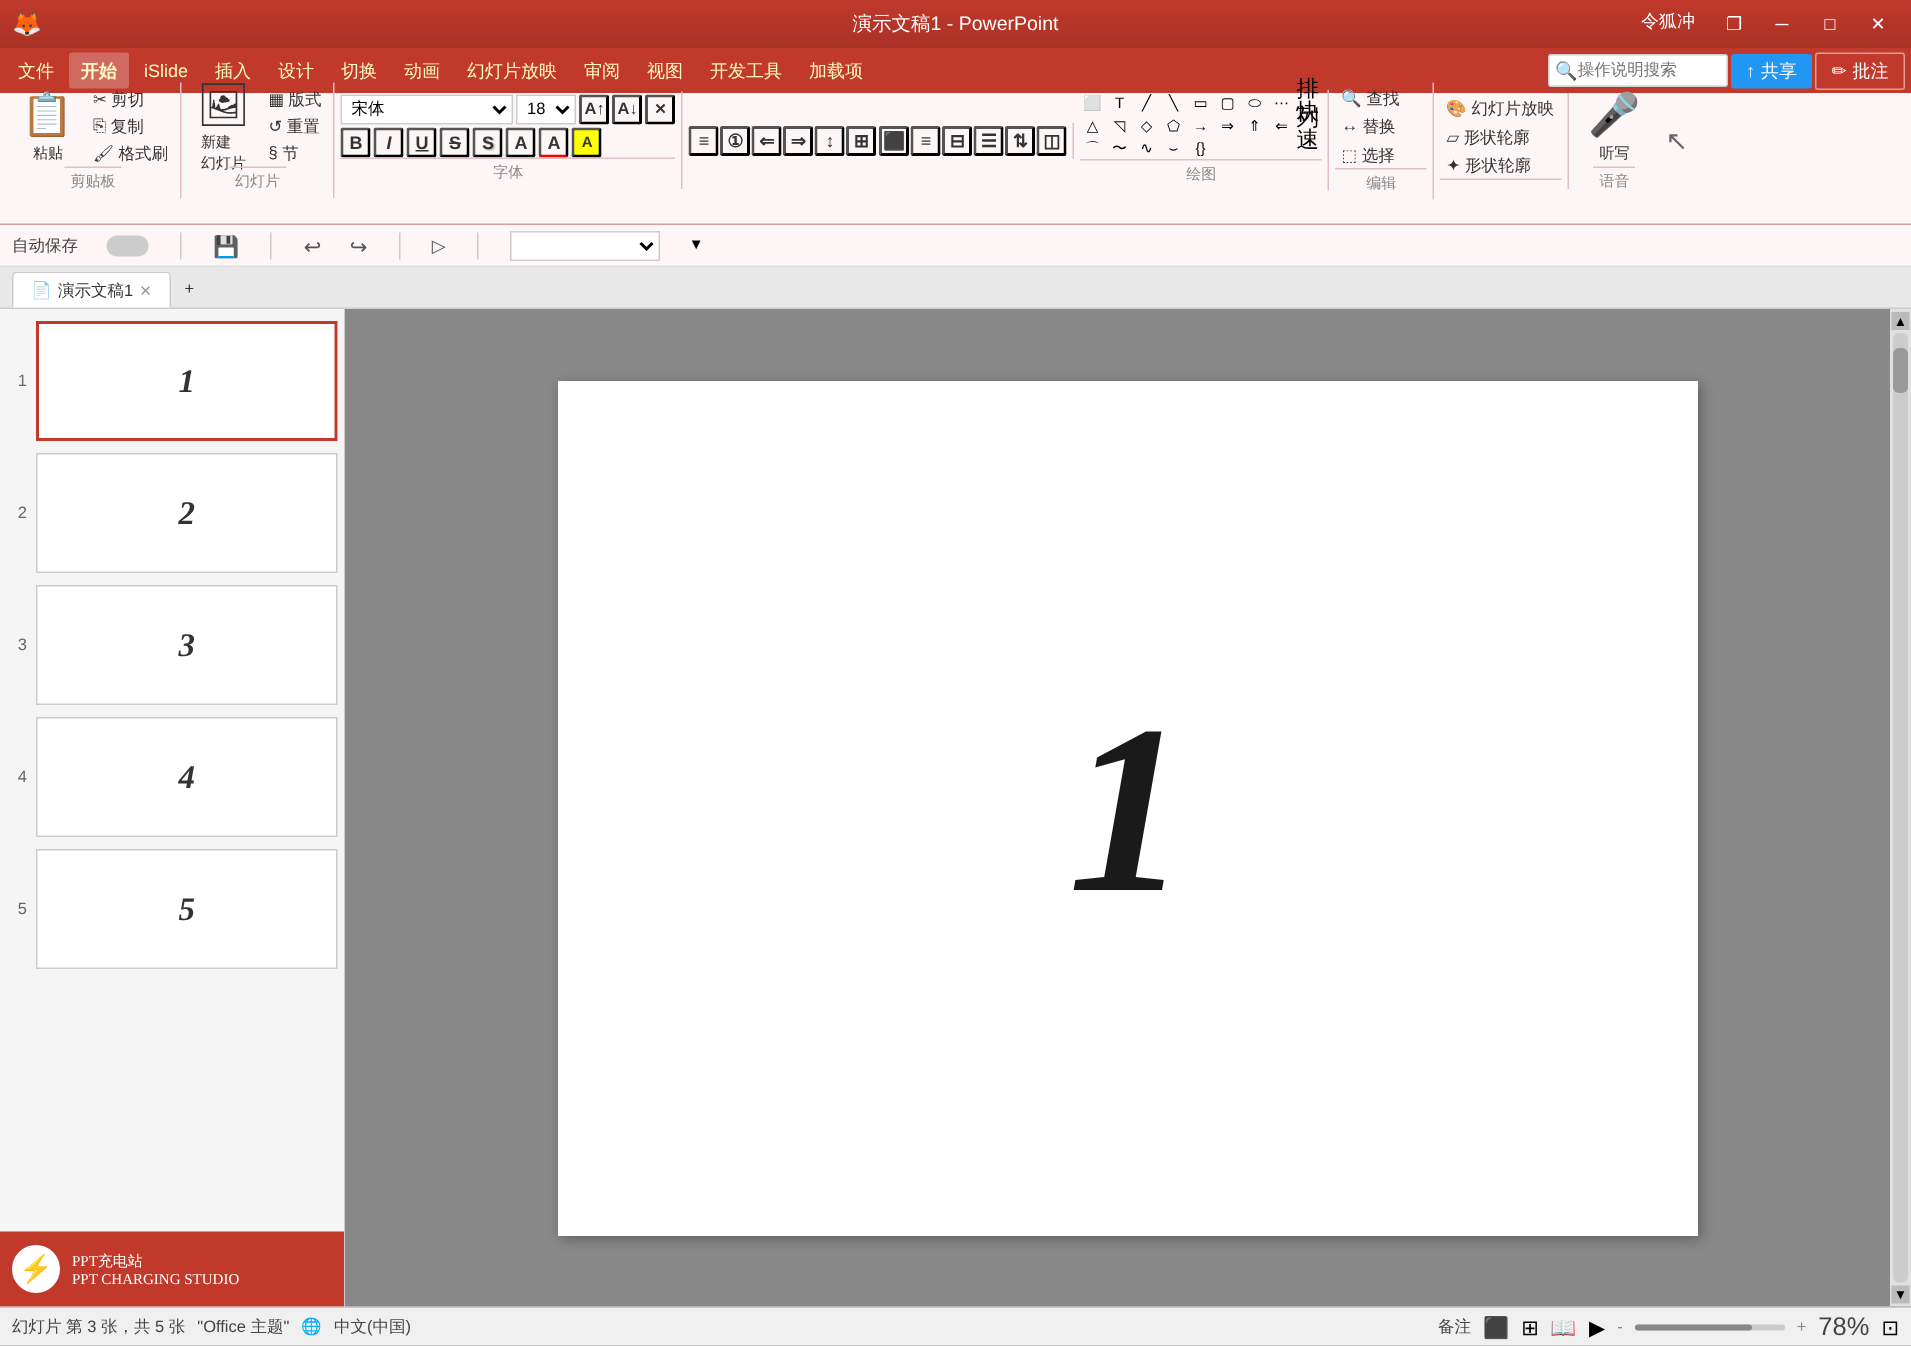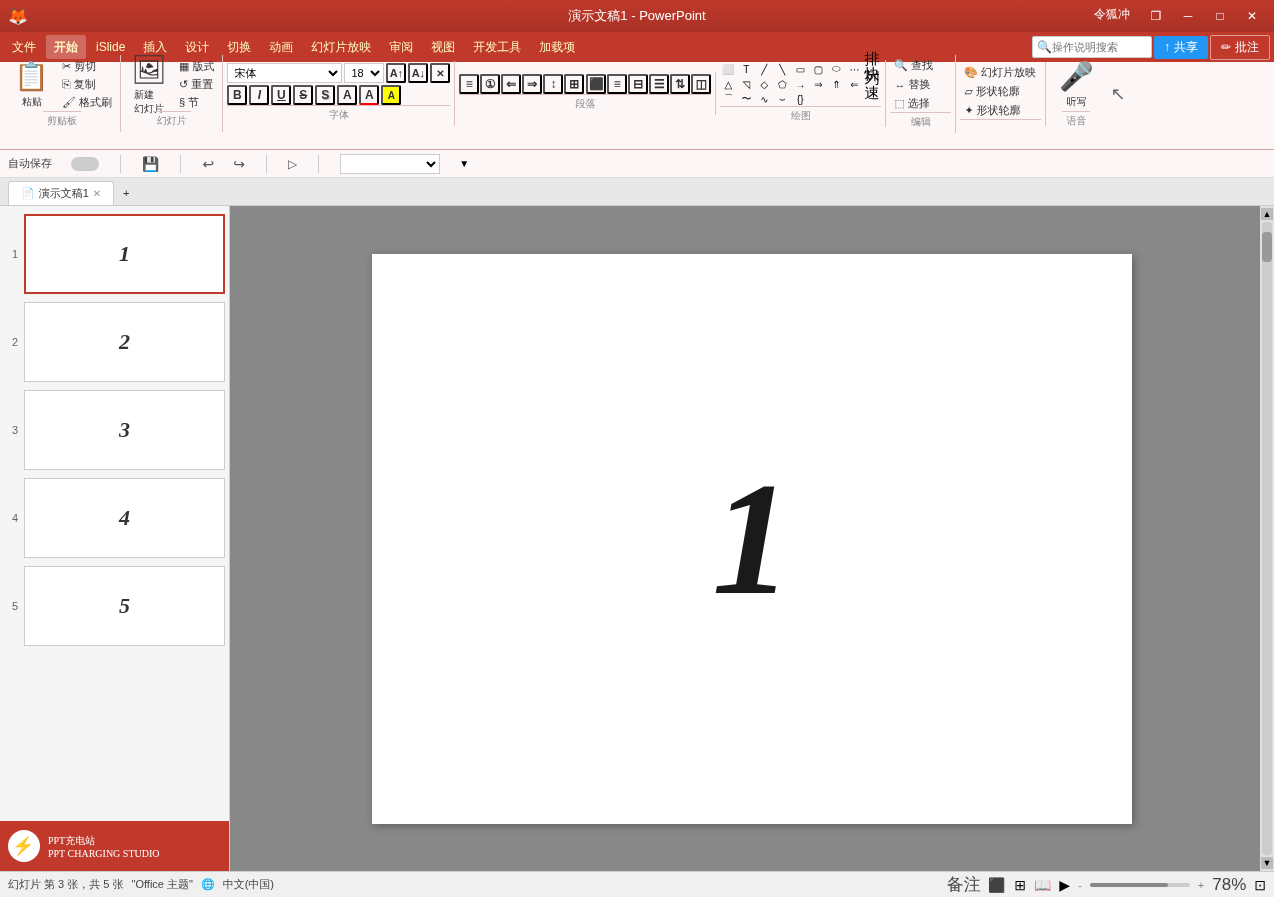--- a/index.html
+++ b/index.html
@@ -410,21 +410,20 @@
         <button class="format-btn">↕</button>
         <button class="format-btn">⊞</button>
         <br>
         <button class="format-btn">⬛</button>
         <button class="format-btn">≡</button>
         <button class="format-btn">⊟</button>
         <button class="format-btn">☰</button>
         <button class="format-btn">⇅</button>
         <button class="format-btn">◫</button>
       </div>
-      <div class="ribbon-label">段落</div>
     </div>
 
     <div style="display:flex;flex-direction:column;padding:2px 4px;border-right:1px solid #e0c0c0;min-width:160px;">
       <div style="display:grid;grid-template-columns:repeat(9,17px);gap:1px;">
         <div class="shape-btn">⬜</div>
         <div class="shape-btn">T</div>
         <div class="shape-btn">╱</div>
         <div class="shape-btn">╲</div>
         <div class="shape-btn">▭</div>
         <div class="shape-btn">▢</div>
@@ -591,21 +590,21 @@
   </div>
 </div>
 
 <div class="status-bar">
   <span>幻灯片 第 3 张，共 5 张</span>
   <span>"Office 主题"</span>
   <span>🌐</span>
   <span>中文(中国)</span>
 
   <div class="status-right">
-    <button style="background:none;border:none;cursor:pointer;font-size:17px;color:#444;">备注</button>
+    <button style="background:none;border:none;cursor:pointer;font-size:11px;color:#444;">备注</button>
     <button style="background:none;border:none;cursor:pointer;font-size:14px;">⬛</button>
     <button style="background:none;border:none;cursor:pointer;font-size:14px;">⊞</button>
     <button style="background:none;border:none;cursor:pointer;font-size:14px;">📖</button>
     <button style="background:none;border:none;cursor:pointer;font-size:14px;">▶</button>
     <span style="font-size:11px;color:#888;">-</span>
     <div class="zoom-bar">
       <div class="zoom-fill"></div>
     </div>
     <span style="font-size:11px;color:#888;">+</span>
     <span style="font-size:17px;color:#444;">78%</span>

